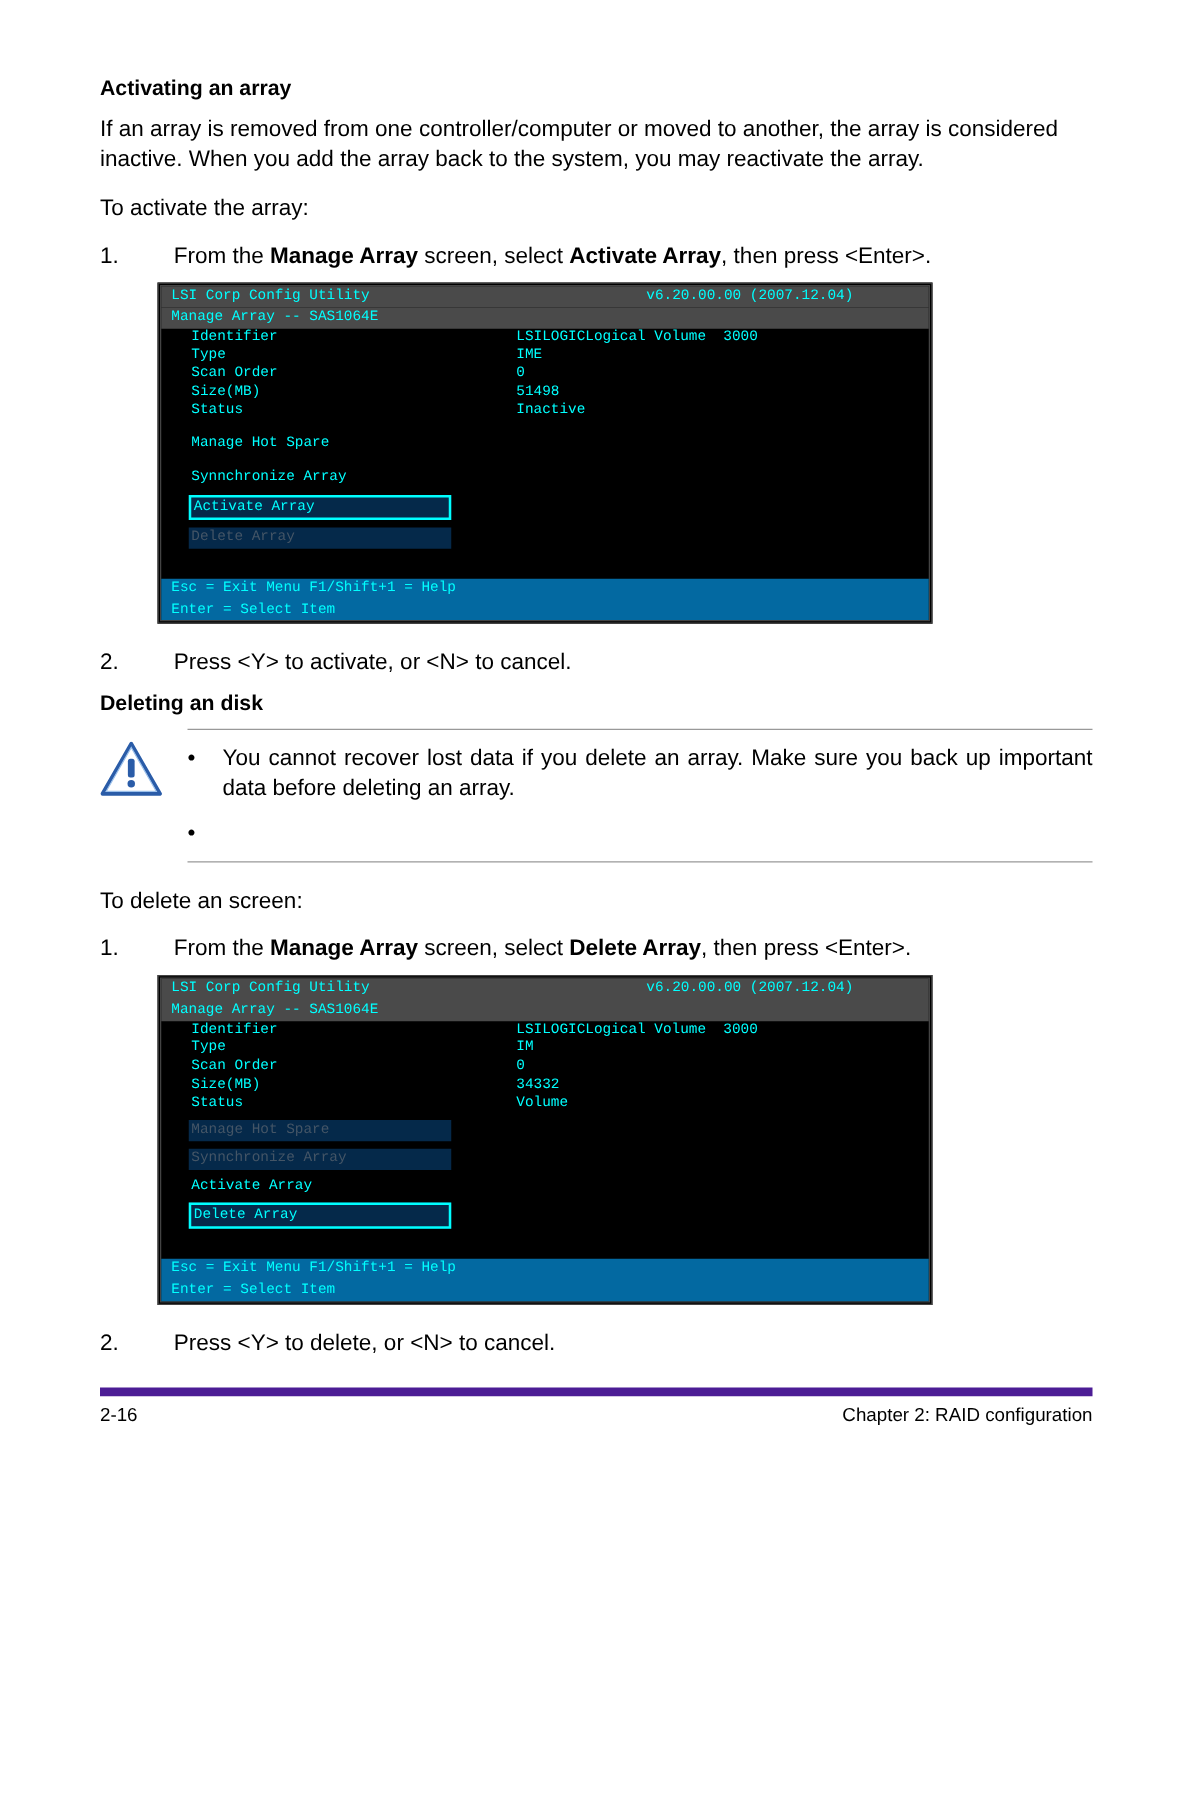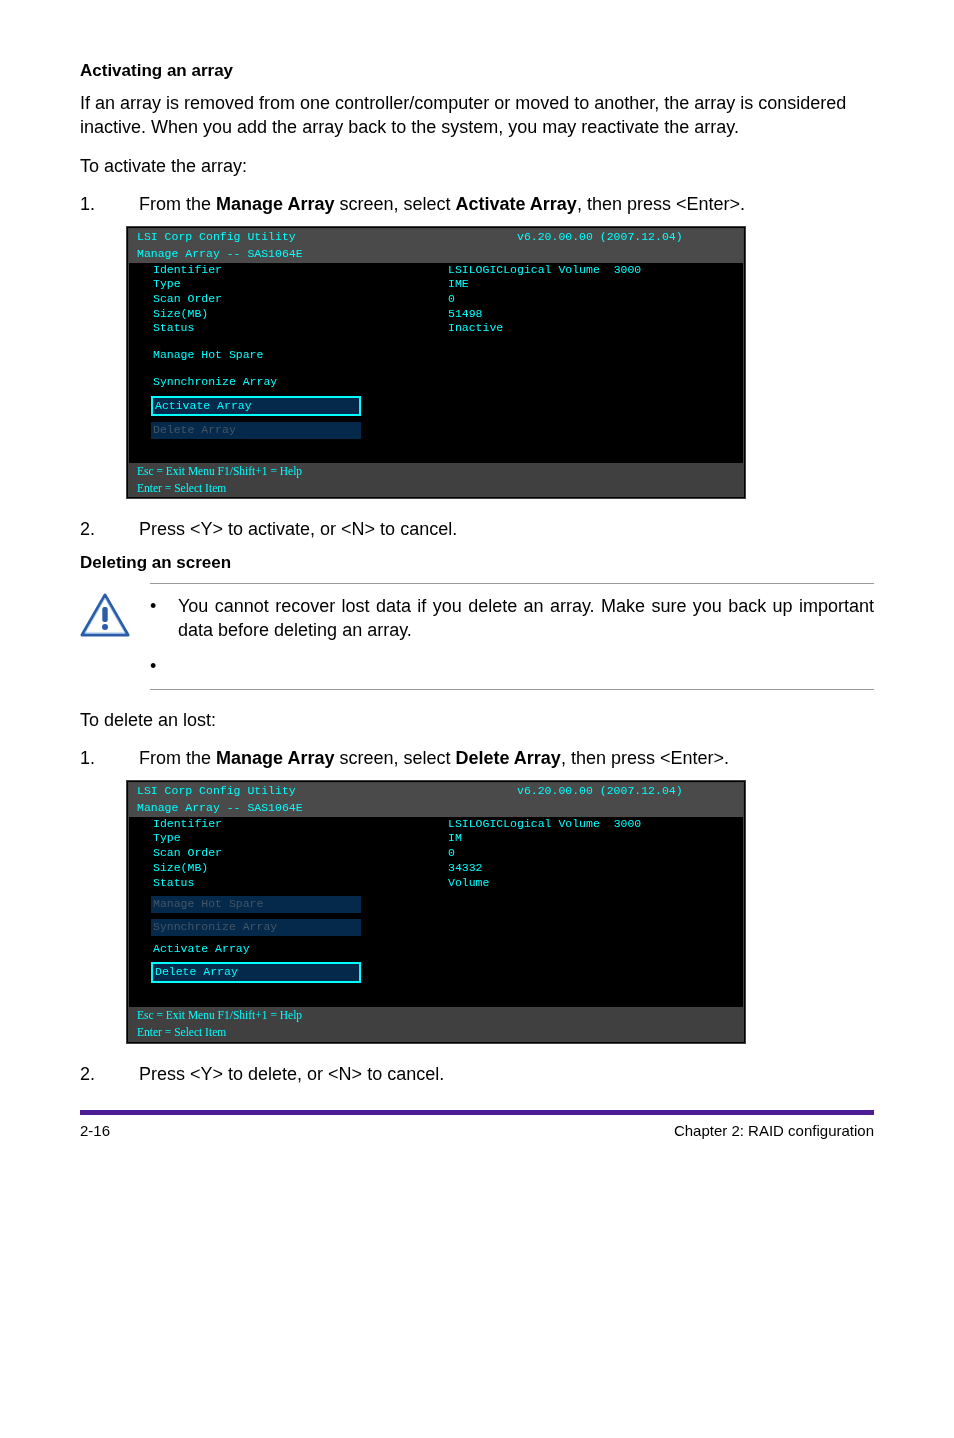--- a/index.html
+++ b/index.html
@@ -46,27 +46,26 @@
   .terminal .row {
     display: flex;
     padding: 0 8px;
   }
   .terminal .row.header {
     background: #4a4a4a;
     padding: 1px 8px;
     align-items: center;
   }
   .terminal .row.footer {
-    background: #404040;
+    background: #0369a1;
     padding: 1px 8px;
-    font-family: Liberation Serif, serif;
   }
   .terminal .col-l { width: 260px; white-space: pre; }
   .terminal .col-r { flex: 1; white-space: pre; }
-  .terminal .indent { padding-left: 24px; gap: 35px; }
+  .terminal .indent { padding-left: 24px; }
   .terminal .spacer { height: 12px; }
   .terminal .highlight-box {
     display: inline-block;
     border: 2px solid #0ff;
     background: #05294a;
     color: #0ff;
     padding: 1px 8px 1px 2px;
     margin-left: 22px;
     width: 210px;
   }
@@ -106,21 +105,21 @@
     gap: 18px;
     margin-bottom: 12px;
     text-align: justify;
   }
   .warning-box ul li:last-child { margin-bottom: 0; }
   .bullet { min-width: 10px; }
 
   .page-footer {
     display: flex;
     justify-content: space-between;
-    border-top: 5px solid #4c1d95;
+    border-top: 7px solid #4c1d95;
     padding-top: 6px;
     margin-top: 24px;
     font-size: 15px;
   }
 </style>
 </head>
 <body>
 
 <h2 class="section-heading">Activating an array</h2>
 <p class="body-text">If an array is removed from one controller/computer or moved to another, the array is considered inactive. When you add the array back to the system, you may reactivate the array.</p>
@@ -185,21 +184,21 @@
     </div>
 </div>
 
 <ol class="steps">
   <li>
     <span class="step-num">2.</span>
     <span class="step-body">Press &lt;Y&gt; to activate, or &lt;N&gt; to cancel.</span>
   </li>
 </ol>
 
-<h2 class="section-heading">Deleting an screen</h2>
+<h2 class="section-heading">Deleting an disk</h2>
 
 <div class="warning-box">
   <svg class="warn-icon" viewBox="0 0 50 46">
     <path d="M25 2 L48 42 L2 42 Z" fill="#fff" stroke="#2a5ca8" stroke-width="3" stroke-linejoin="round"></path>
     <path d="M25 5 L45 40 L5 40 Z" fill="none" stroke="#9cc0ea" stroke-width="1"></path>
     <rect x="22.3" y="14" width="5.4" height="15" rx="2" fill="#2a5ca8"></rect>
     <circle cx="25" cy="34" r="3" fill="#2a5ca8"></circle>
   </svg>
   <div class="warn-rule">
     <ul>
@@ -207,21 +206,21 @@
         <span class="bullet">•</span>
         <span>You cannot recover lost data if you delete an array. Make sure you back up important data before deleting an array.</span>
       </li>
       <li>
         <span class="bullet">•</span>
       </li>
     </ul>
   </div>
 </div>
 
-<p class="body-text">To delete an lost:</p>
+<p class="body-text">To delete an screen:</p>
 
 <ol class="steps">
   <li>
     <span class="step-num">1.</span>
     <span class="step-body">
       <span>From the </span><strong>Manage Array</strong><span> screen, select </span><strong>Delete Array</strong><span>, then press &lt;Enter&gt;.</span>
     </span>
   </li>
 </ol>
 

